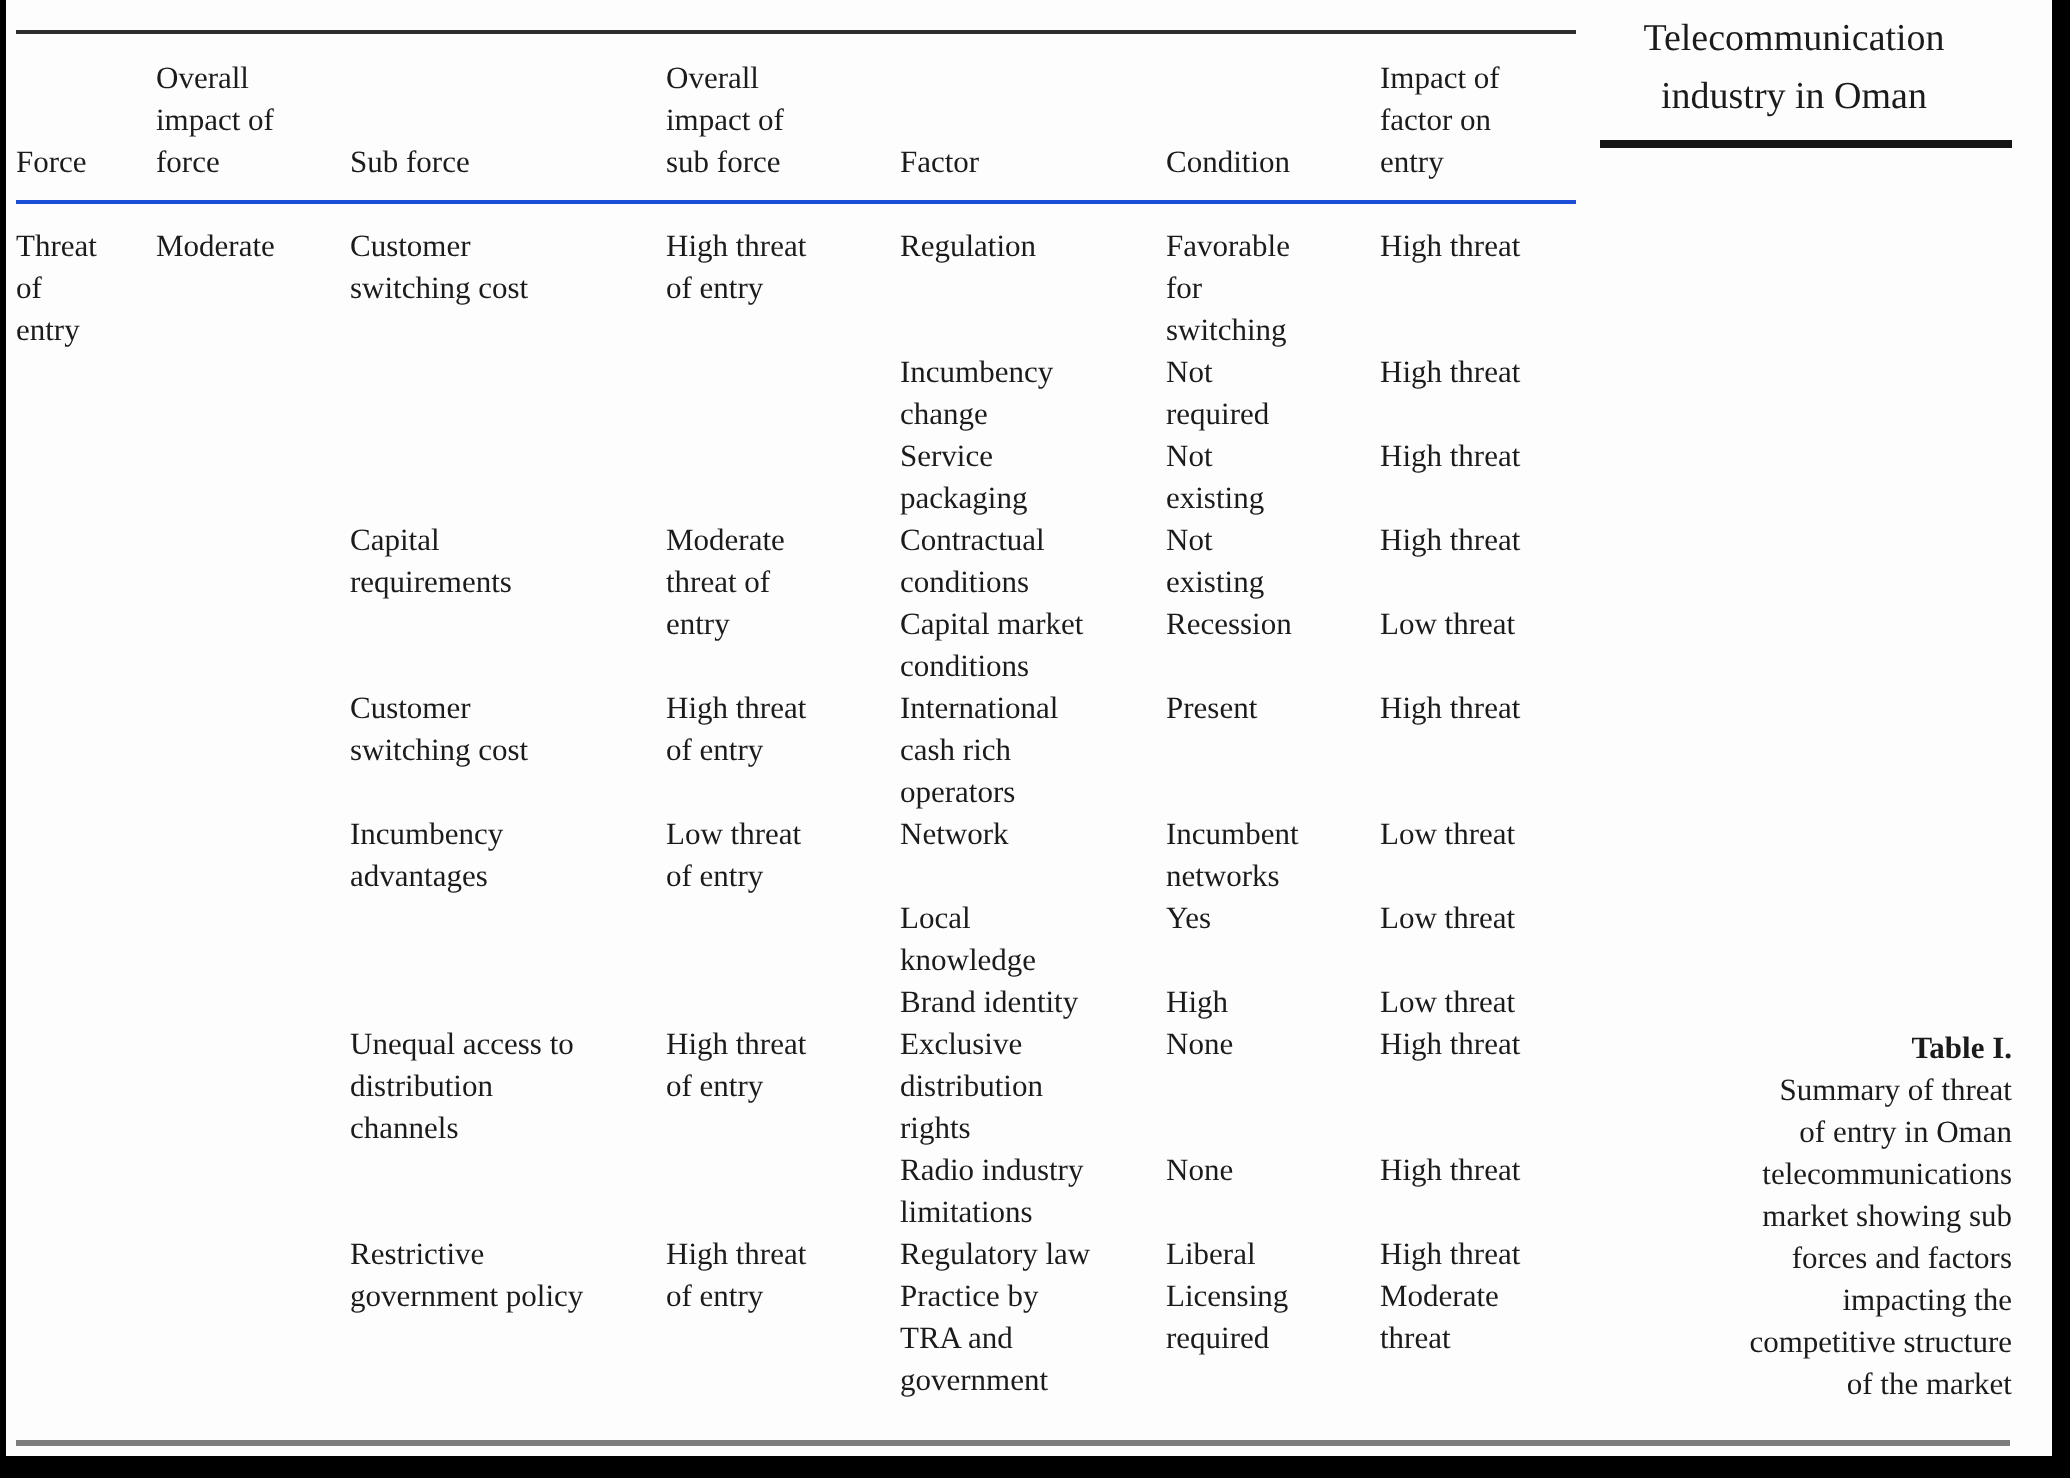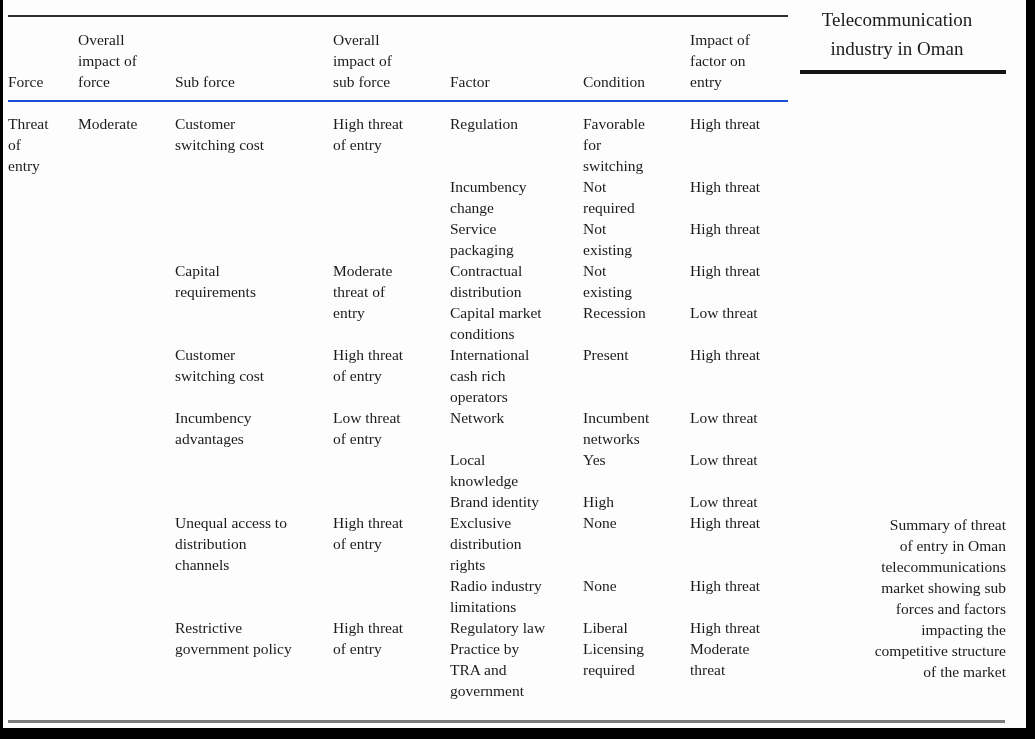--- a/index.html
+++ b/index.html
@@ -138,21 +138,21 @@
 existing</td>
             <td>High threat</td>
           </tr>
           <tr>
             <td rowspan="2">Capital
 requirements</td>
             <td rowspan="2">Moderate
 threat of
 entry</td>
             <td>Contractual
-distribution</td>
+conditions</td>
             <td>Not
 existing</td>
             <td>High threat</td>
           </tr>
           <tr>
             <td>Capital market
 conditions</td>
             <td>Recession</td>
             <td>Low threat</td>
           </tr>
@@ -228,20 +228,21 @@
     </table>
   </div>
 
   <div class="bottom-rule"></div>
 
   <div class="margin-col">
     <div class="journal-title">Telecommunication
 industry in Oman</div>
     <div class="page-rule"></div>
     <div class="table-caption">
+      <div class="caption-label">Table I.</div>
       <div class="caption-text">Summary of threat
 of entry in Oman
 telecommunications
 market showing sub
 forces and factors
 impacting the
 competitive structure
 of the market</div>
     </div>
   </div>

